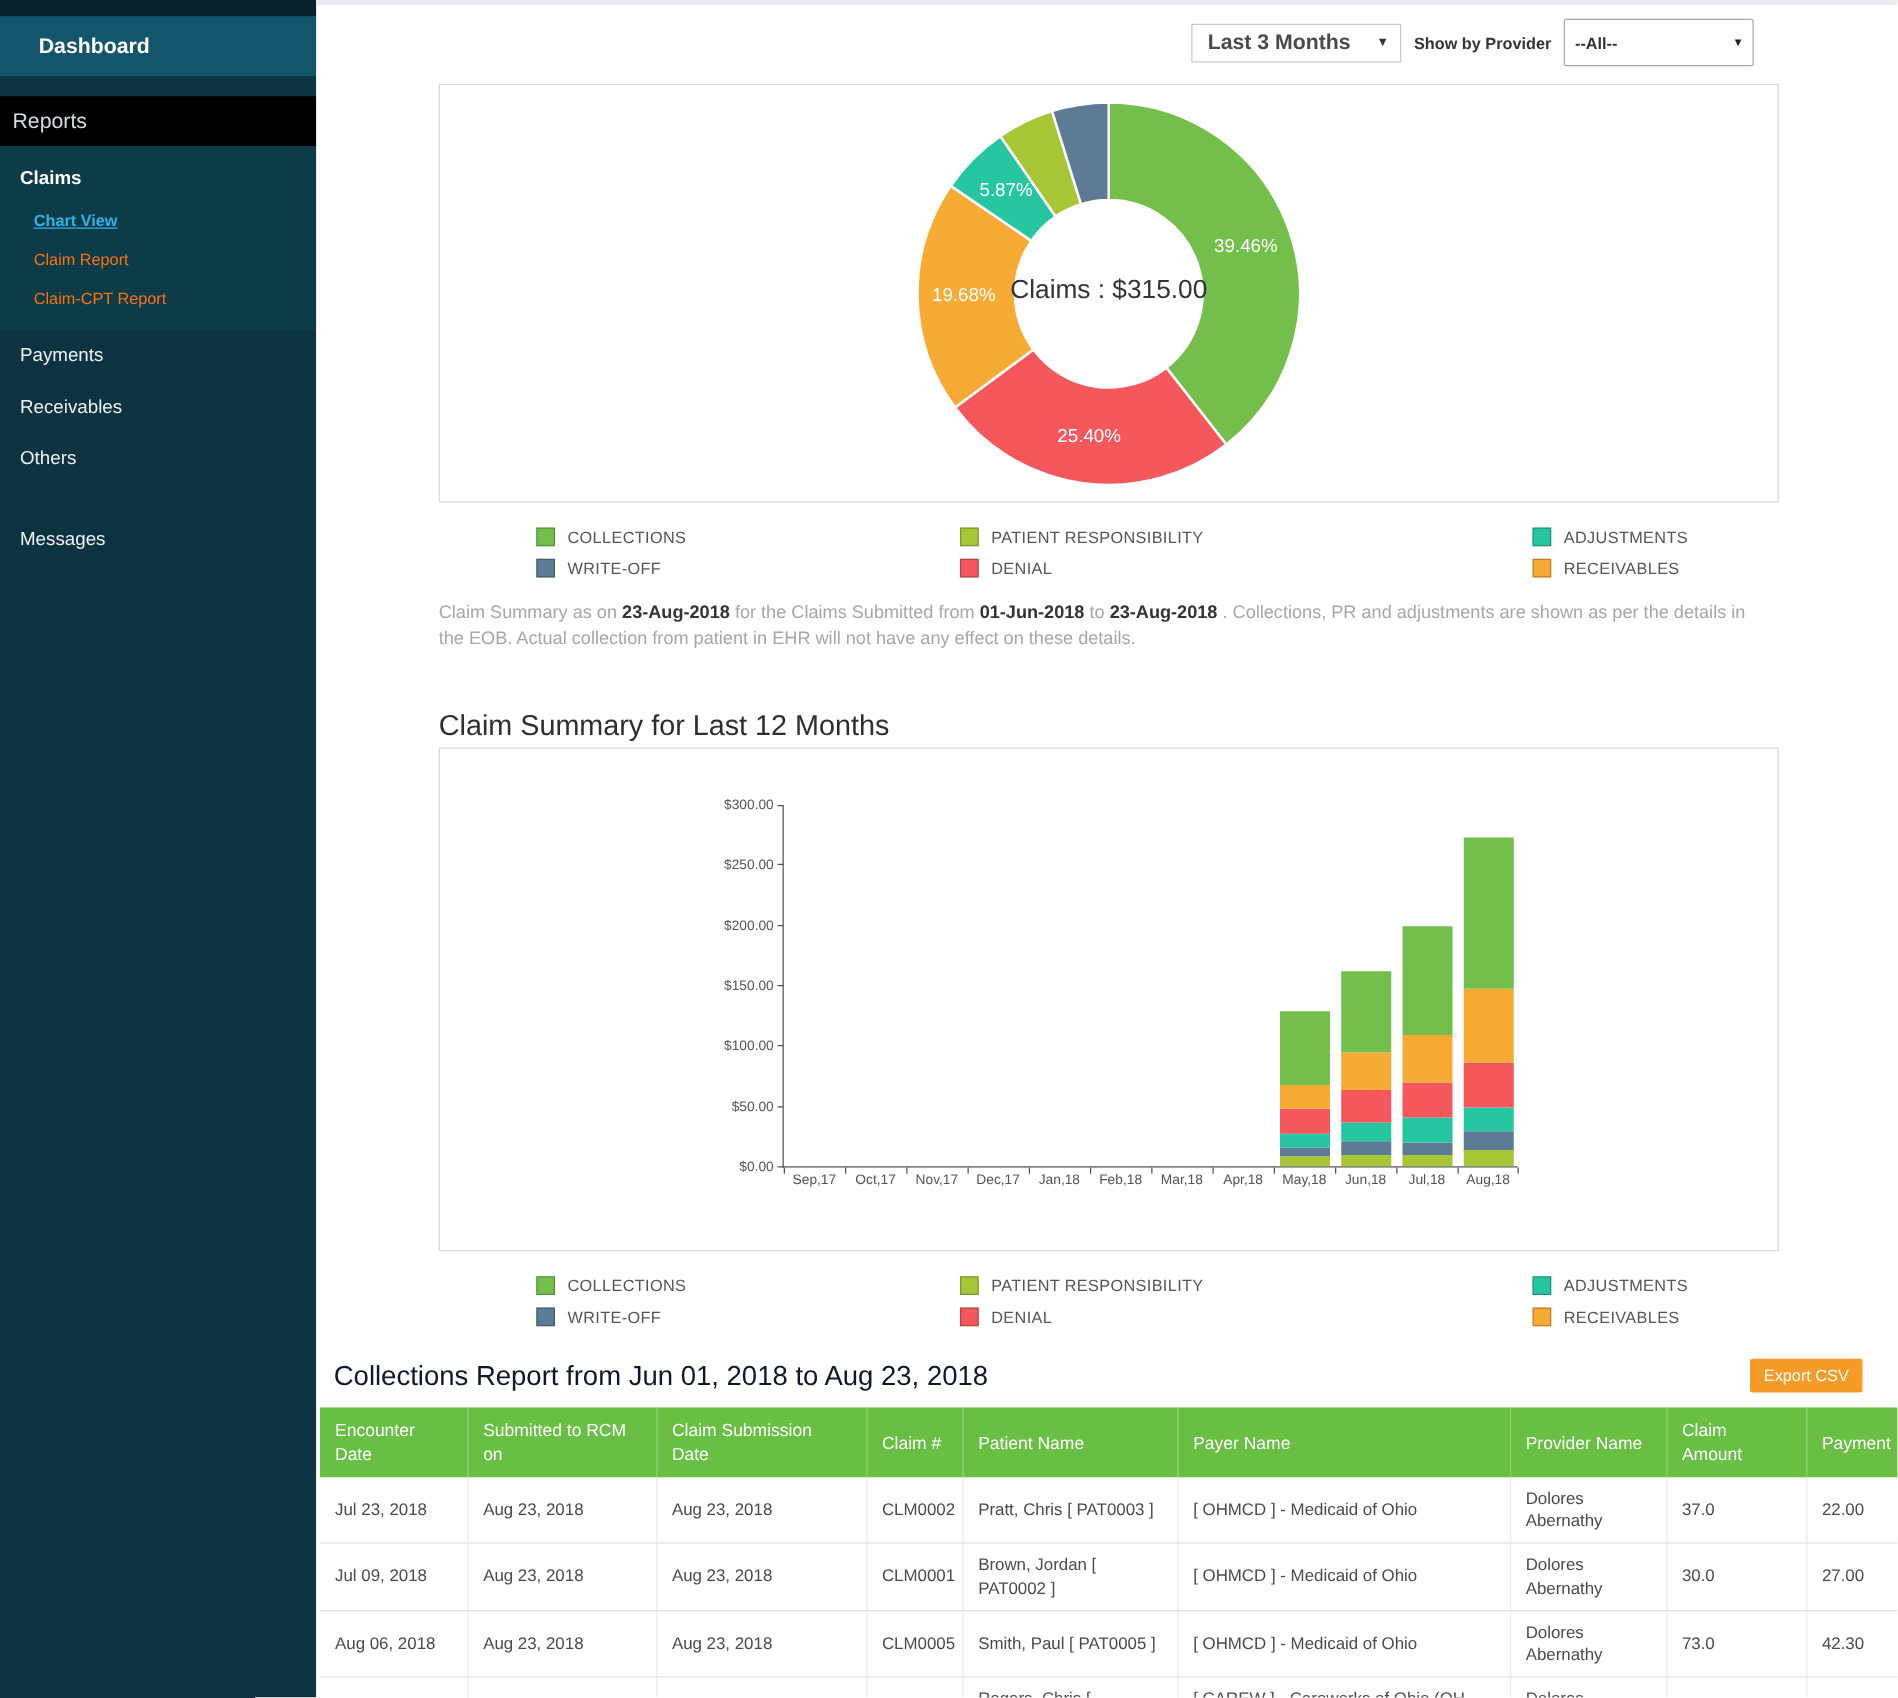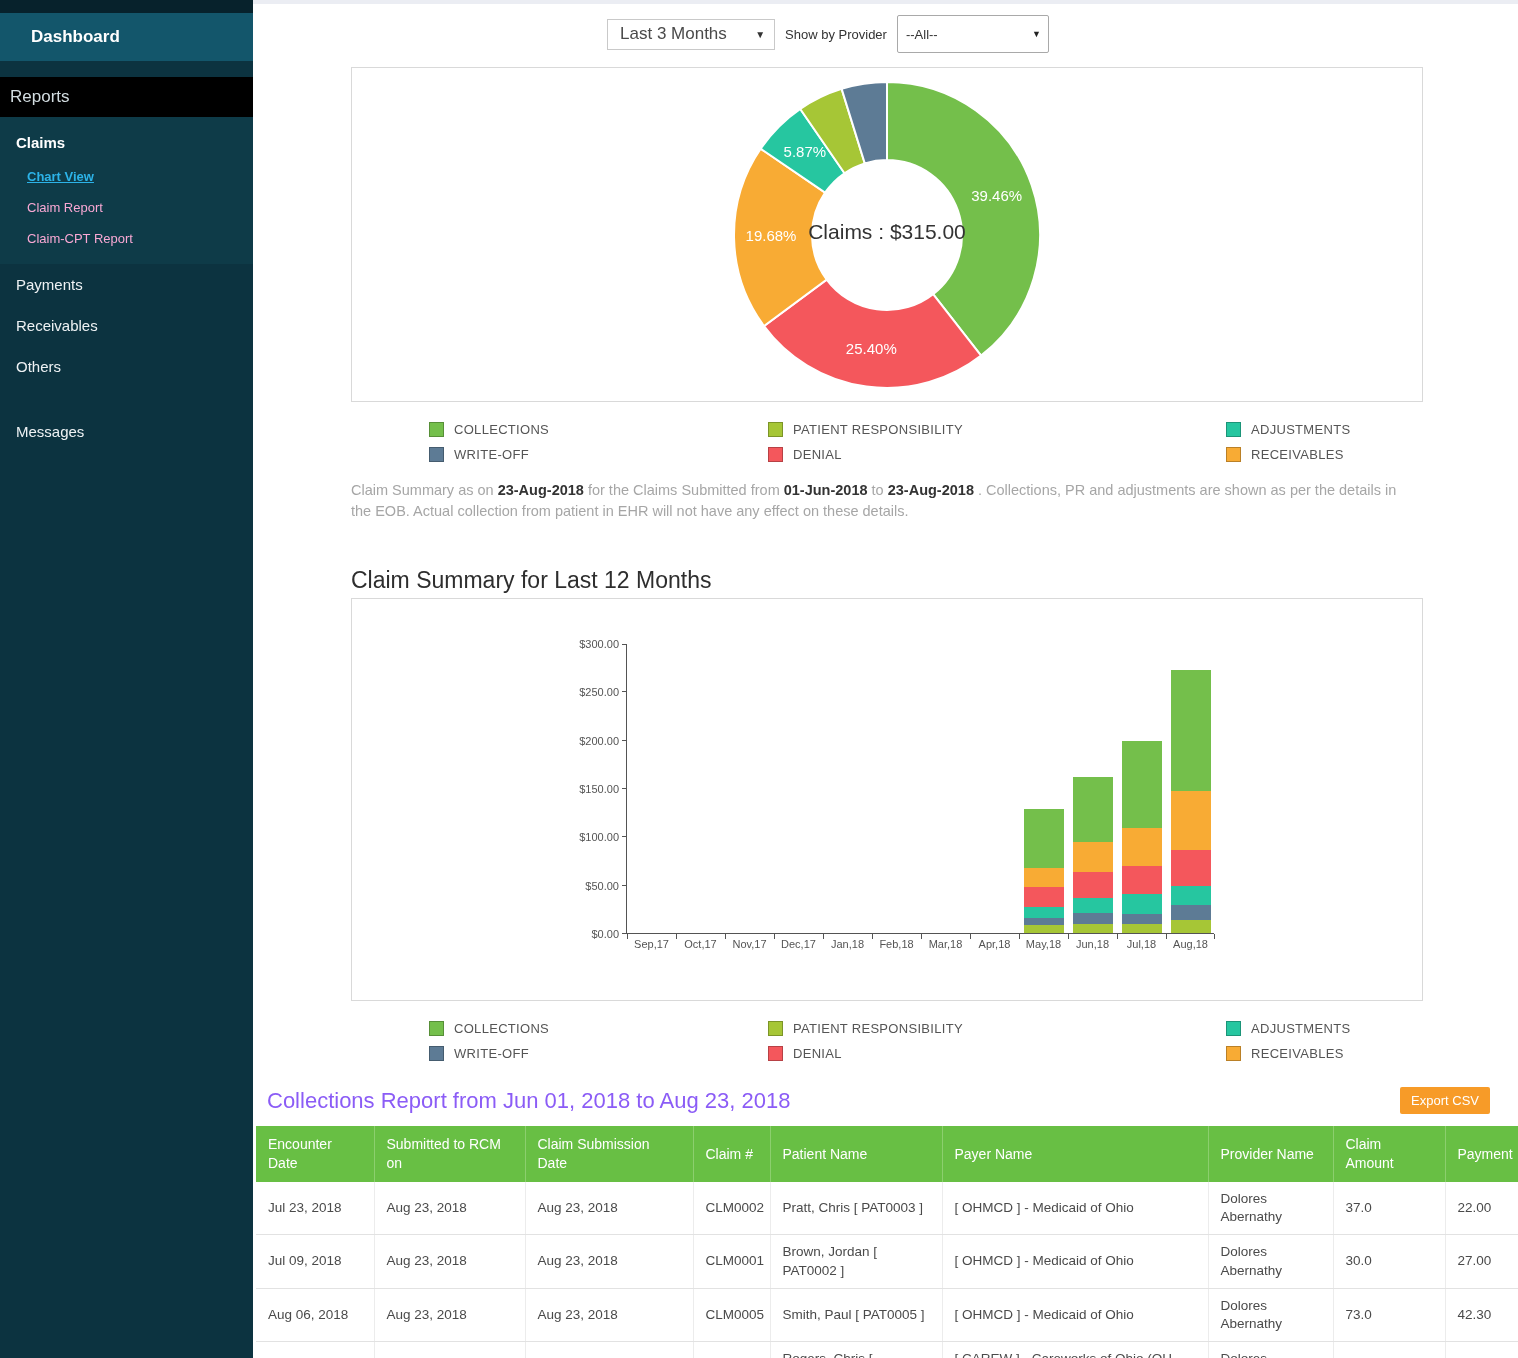--- a/index.html
+++ b/index.html
@@ -9,28 +9,28 @@
     font-family:"Liberation Sans", sans-serif; position:relative;
   }
   
   .sidebar { position:absolute; left:0; top:0; width:253px; height:1358px; background:#0c3340; }
   .sb-topstrip { height:13px; background:#07222c; }
   .sb-dashboard { background:#13566b; color:#fff; font-size:17px; font-weight:bold; padding:14px 0 14px 31px; cursor:pointer; }
   .sb-gap { height:16px; }
   .sb-reports { background:#000000; color:#d3dde1; font-size:17px; padding:10px 0 10px 10px; cursor:pointer; }
   .sb-claims-block { background:#0e3b48; padding:6px 0 10px; }
   .sb-claims { color:#fff; font-weight:bold; font-size:15px; padding:11px 12px 10px 16px; cursor:pointer; }
-  .sb-sub { color:#f9a8d4; font-size:13px; padding:8px 0 8px 27px; cursor:pointer; }
+  .sb-sub { color:#f97316; font-size:13px; padding:8px 0 8px 27px; cursor:pointer; }
   .sb-sub.active { color:#2cb3e8; font-weight:bold; text-decoration:underline; }
   .sb-item { color:#eef2f4; font-size:15px; padding:12px 0 12px 16px; cursor:pointer; }
   .sb-item.messages { margin-top:24px; }
   
   .main { position:absolute; left:253px; top:0; width:1265px; height:1358px; background:#fff; }
   .top-strip { height:4px; background:#ebedf3; }
-  .controls { display:flex; align-items:center; justify-content:center; margin:13px 115px 16px 0; gap:10px; height:34px; }
+  .controls { display:flex; align-items:center; justify-content:flex-end; margin:13px 115px 16px 0; gap:10px; height:34px;font-weight:bold; }
   .select-lg { width:168px; height:31px; border:1px solid #c9c9c9; display:flex; align-items:center;
     justify-content:space-between; padding:0 9px 0 12px; font-size:17px; color:#4a4a4a; background:#fff; cursor:pointer; }
   .caret { font-size:10px; color:#333; }
   .provider-label { font-size:13px; color:#333; }
   .select-sm { width:152px; height:38px; border:1px solid #a9a9a9; border-radius:2px; display:flex; align-items:center;
     justify-content:space-between; padding:0 7px 0 8px; font-size:13px; color:#333; background:#fff; cursor:pointer; }
   .caret2 { font-size:9px; color:#222; }
   .panel { margin-left:98px; width:1072px; border:1px solid #d9d9d9; background:#fff; }
   .panel.donut { height:335px; margin-top:14px; position:relative; display:flex; align-items:center; justify-content:center; }
   .center-label { position:absolute; left:0; right:0; top:152px; text-align:center; font-size:21px; color:#333; }
@@ -46,21 +46,21 @@
   .panel.bars { height:403px; margin-top:4px; position:relative; }
   #plot-area { position:absolute; left:274px; top:45px; width:588px; height:290px;
     border-left:1px solid #545454; border-bottom:1px solid #545454; }
   .bar-seg { position:absolute; width:40px; }
   .x-label { position:absolute; top:294px; width:49px; text-align:center; font-size:11px; color:#545454; }
   .x-tick { position:absolute; top:290px; width:1px; height:5px; background:#545454; }
   .y-label { position:absolute; left:-72px; width:64px; text-align:right; font-size:11px; color:#545454; }
   .y-tick { position:absolute; left:-5px; width:5px; height:1px; background:#545454; }
   
   .report-header { display:flex; align-items:center; justify-content:space-between; margin:26px 0 0 14px; padding-right:28px; }
-  .report-title { font-size:22px; color:#8b5cf6; }
+  .report-title { font-size:22px; color:#0f172a; }
   .export-btn { background:#f79b28; color:#fff; font-size:13px; padding:6px 11px; border-radius:2px; border:none; cursor:pointer; }
   .report-table { margin:12px 0 0 3px; width:1262px; border-collapse:collapse; table-layout:fixed; }
   .report-table th { background:#68bf44; color:#fff; font-weight:400; font-size:14px; text-align:left;
     padding:9px 12px; border-right:1px solid #8ccf6e; line-height:1.35; vertical-align:middle; height:54px; }
   .report-table td { font-size:13.5px; color:#4a4a4a; padding:8px 12px; border-bottom:1px solid #e2e2e2;
     border-right:1px solid #ececec; background:#fff; vertical-align:middle; height:48px; line-height:1.35; }
 </style>
 </head>
 <body>
 

